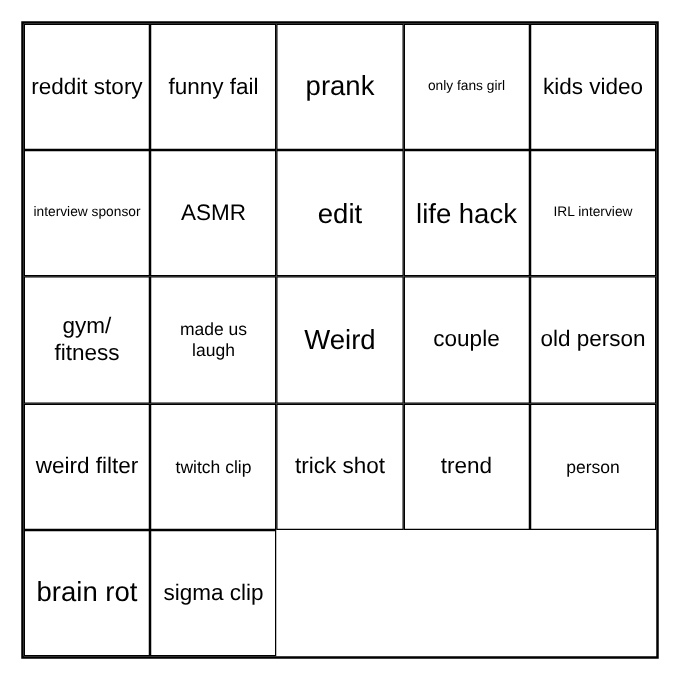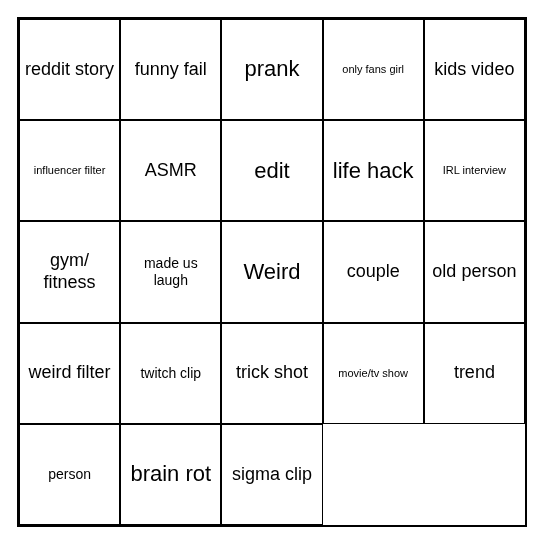--- a/index.html
+++ b/index.html
@@ -74,21 +74,21 @@
     <div class="bingo-cell">
       <span class="size-xl">prank</span>
     </div>
     <div class="bingo-cell">
       <span class="size-sm">only fans girl</span>
     </div>
     <div class="bingo-cell">
       <span class="size-lg">kids video</span>
     </div>
     <div class="bingo-cell">
-      <span class="size-sm">influencer filter</span>
+      <span class="size-sm">interview sponsor</span>
     </div>
     <div class="bingo-cell">
       <span class="size-lg">ASMR</span>
     </div>
     <div class="bingo-cell">
       <span class="size-xl">edit</span>
     </div>
     <div class="bingo-cell">
       <span class="size-xl">life hack</span>
     </div>
@@ -113,23 +113,20 @@
     <div class="bingo-cell">
       <span class="size-lg">weird filter</span>
     </div>
     <div class="bingo-cell">
       <span class="size-md">twitch clip</span>
     </div>
     <div class="bingo-cell">
       <span class="size-lg">trick shot</span>
     </div>
     <div class="bingo-cell">
-      <span class="size-sm">movie/tv show</span>
-    </div>
-    <div class="bingo-cell">
       <span class="size-lg">trend</span>
     </div>
     <div class="bingo-cell">
       <span class="size-md">person</span>
     </div>
     <div class="bingo-cell">
       <span class="size-xl">brain rot</span>
     </div>
     <div class="bingo-cell">
       <span class="size-lg">sigma clip</span>

